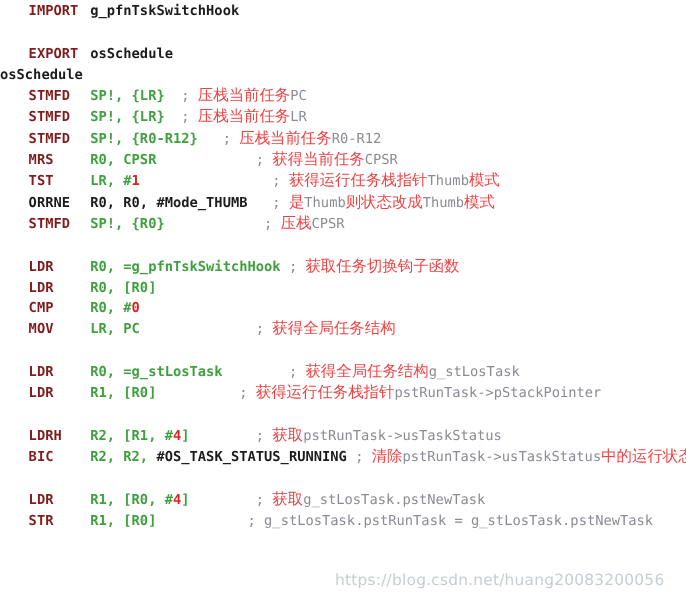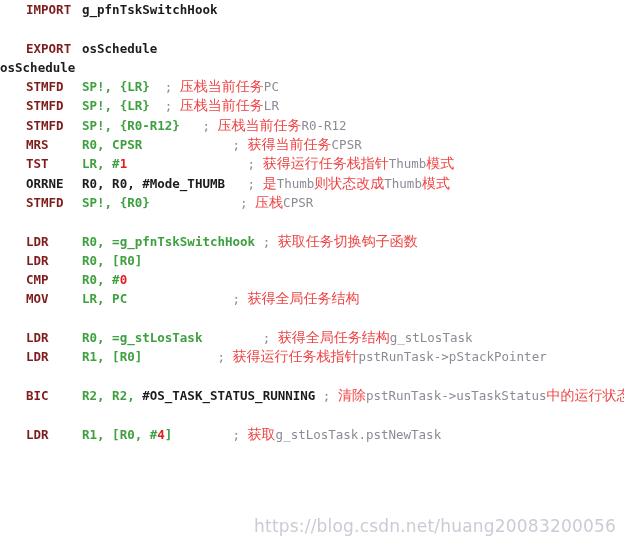--- a/index.html
+++ b/index.html
@@ -46,24 +46,24 @@
   .ind-0 { padding-left: 0px; }
   .ind-1 { padding-left: 26px; }
 
   
   .col-mn {
     display: inline-block;
     width: 56px;
   }
   .watermark {
     position: absolute;
-    right: 8px;
+    right: 20px;
     bottom: 5px;
     font-family: "DejaVu Sans", "Liberation Sans", sans-serif;
-    font-size: 17px;
+    font-size: 14px;
     color: #c8ccd4;
     letter-spacing: 0.2px;
     white-space: nowrap;
     pointer-events: none;
   }
 </style>
 </head>
 <body>
 
 <div id="code-view">
@@ -81,19 +81,21 @@
       <div class="code-line ind-1"><span class="col-mn kw">STMFD</span><span class="op">SP!, {R0}</span><span class="op">            </span><span class="cmt">; <span class="cn">压栈</span>CPSR</span></div>
       <div class="code-line blank">&nbsp;</div>
       <div class="code-line ind-1"><span class="col-mn kw">LDR</span><span class="op">R0, =g_pfnTskSwitchHook</span><span class="op"> </span><span class="cmt">; <span class="cn">获取任务切换钩子函数</span></span></div>
       <div class="code-line ind-1"><span class="col-mn kw">LDR</span><span class="op">R0, [R0]</span></div>
       <div class="code-line ind-1"><span class="col-mn kw">CMP</span><span class="op">R0, #</span><span class="num">0</span></div>
       <div class="code-line ind-1"><span class="col-mn kw">MOV</span><span class="op">LR, PC</span><span class="op">              </span><span class="cmt">; <span class="cn">获得全局任务结构</span></span></div>
       <div class="code-line blank">&nbsp;</div>
       <div class="code-line ind-1"><span class="col-mn kw">LDR</span><span class="op">R0, =g_stLosTask</span><span class="op">        </span><span class="cmt">; <span class="cn">获得全局任务结构</span>g_stLosTask</span></div>
       <div class="code-line ind-1"><span class="col-mn kw">LDR</span><span class="op">R1, [R0]</span><span class="op">          </span><span class="cmt">; <span class="cn">获得运行任务栈指针</span>pstRunTask-&gt;pStackPointer</span></div>
       <div class="code-line blank">&nbsp;</div>
+      <div class="code-line ind-1"><span class="col-mn kw">LDRH</span><span class="op">R2, [R1, #</span><span class="num">4</span><span class="op">]</span><span class="op">        </span><span class="cmt">; <span class="cn">获取</span>pstRunTask-&gt;usTaskStatus</span></div>
       <div class="code-line ind-1"><span class="col-mn kw">BIC</span><span class="op">R2, R2, </span><span class="plain">#OS_TASK_STATUS_RUNNING</span><span class="op"> </span><span class="cmt">; <span class="cn">清除</span>pstRunTask-&gt;usTaskStatus<span class="cn">中的运行状态位</span></span></div>
       <div class="code-line blank">&nbsp;</div>
       <div class="code-line ind-1"><span class="col-mn kw">LDR</span><span class="op">R1, [R0, #</span><span class="num">4</span><span class="op">]</span><span class="op">        </span><span class="cmt">; <span class="cn">获取</span>g_stLosTask.pstNewTask</span></div>
+      <div class="code-line ind-1"><span class="col-mn kw">STR</span><span class="op">R1, [R0]</span><span class="op">           </span><span class="cmt">; g_stLosTask.pstRunTask = g_stLosTask.pstNewTask</span></div>
       <div class="code-line blank">&nbsp;</div>
     </div>
   <div class="watermark">https://blog.csdn.net/huang20083200056</div>
 </div>
 
 </body></html>

